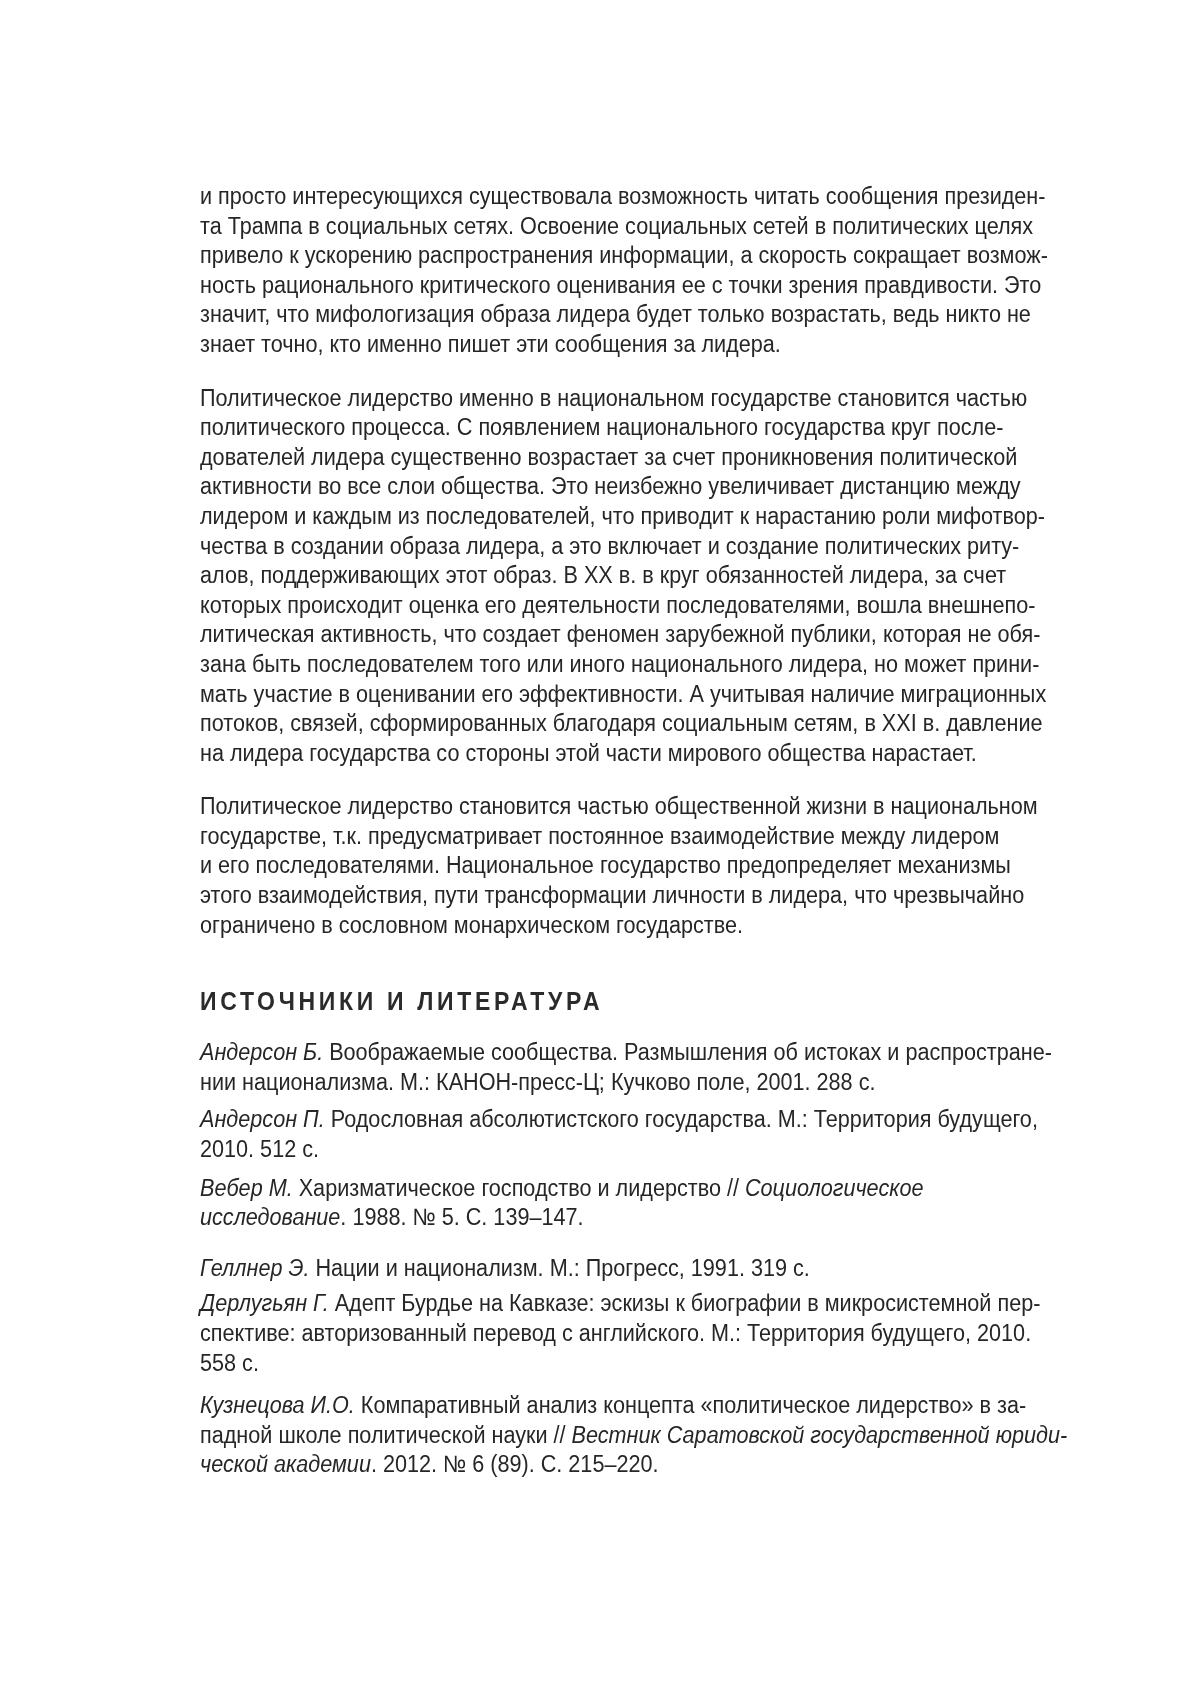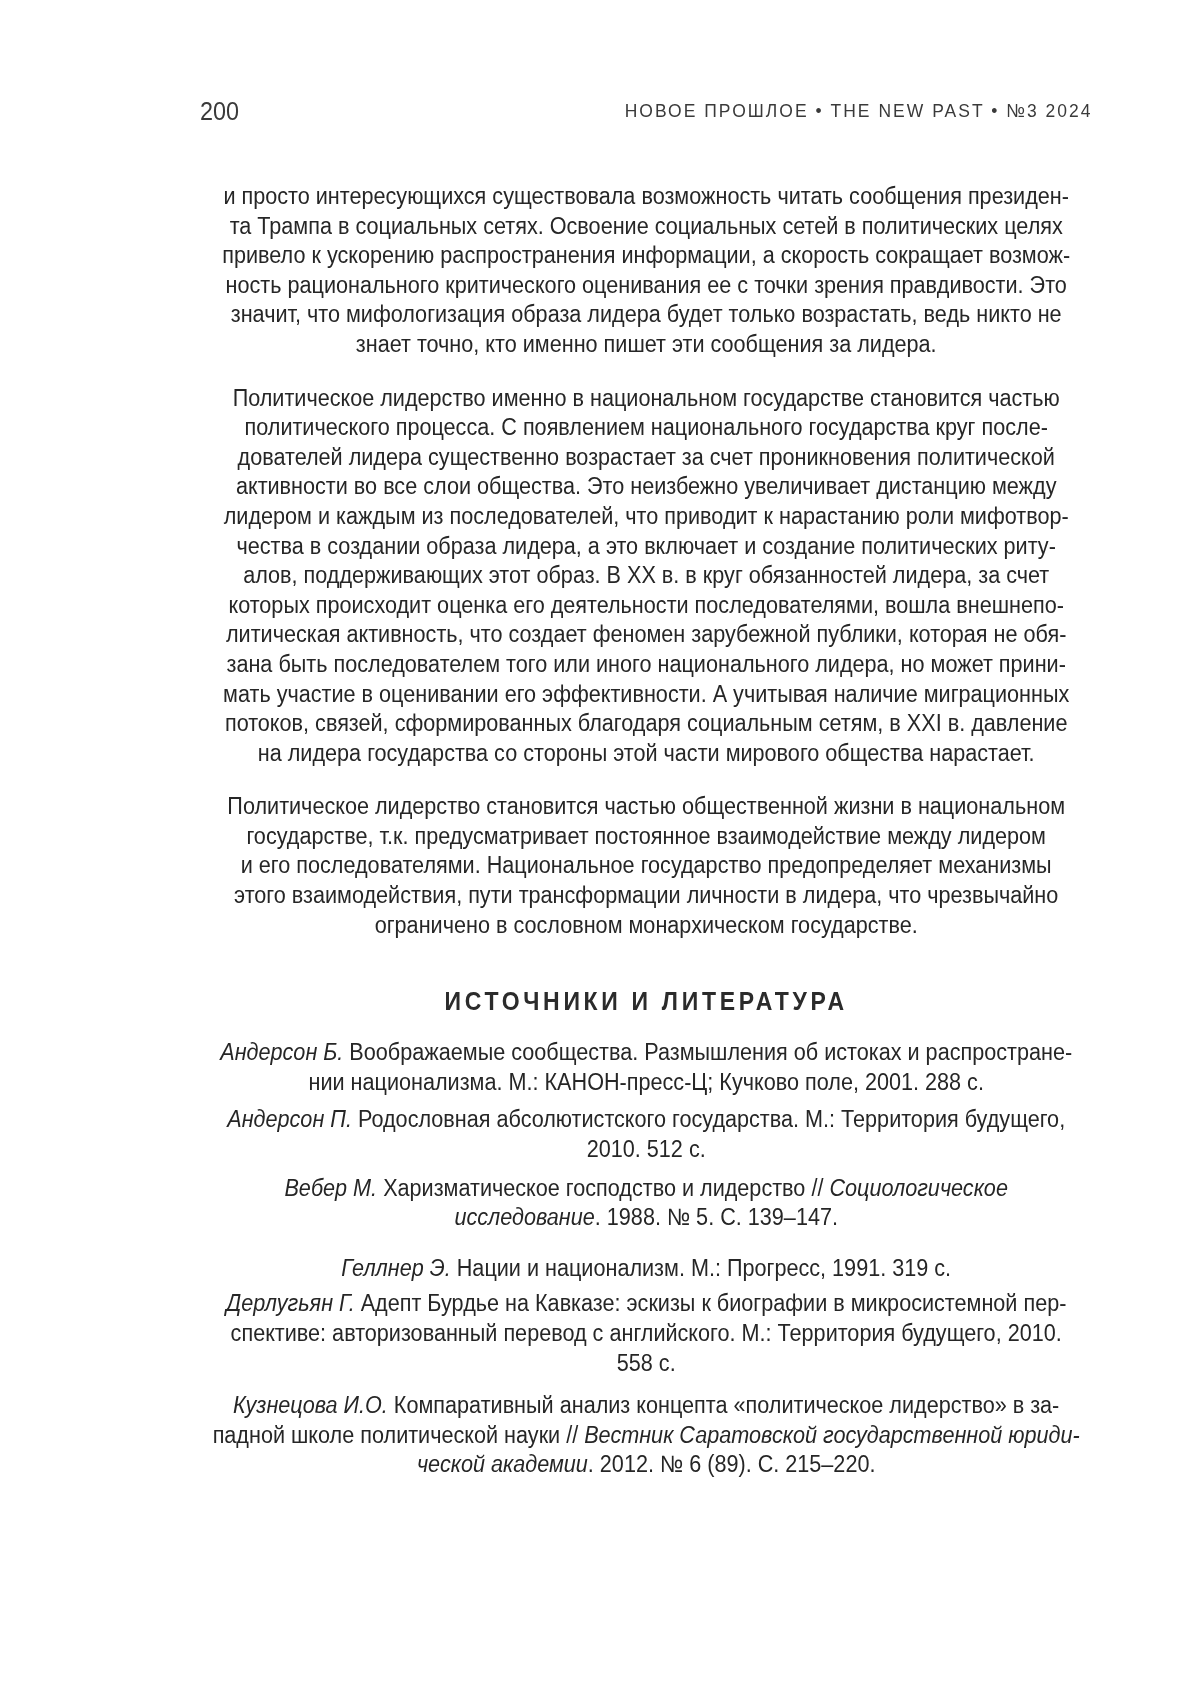--- a/index.html
+++ b/index.html
@@ -21,21 +21,21 @@
     transform:scaleX(0.90); transform-origin:left top;
   }
   .journal-title {
     position:absolute; right:0; top:4px;
     font-size:19px; letter-spacing:2.2px; color:#3a3a3a;
     white-space:nowrap;
     transform:scaleX(0.92); transform-origin:right top;
   }
   
   .content {
-    position:absolute; left:200px; top:182px; width:893px;text-align:center;
+    position:absolute; left:200px; top:182px; width:893px;
   }
   .para {
     width:970px;
     font-size:23.5px; line-height:29.6px;
     white-space:pre-line;
     transform:scaleX(0.92); transform-origin:left top;
     margin:0 0 24px 0;
   }
   .section-heading {
     width:970px;
@@ -57,24 +57,20 @@
   .gap21 { margin-top:21px; }
   .gap6  { margin-top:6px; }
   .gap13 { margin-top:13px; }
   .it { font-style:italic; }
 </style>
 </head>
 <body>
 
 <div class="page">
 
-  <div class="runhead">
-    <div class="page-num">200</div>
-    <div class="journal-title">НОВОЕ ПРОШЛОЕ • THE NEW PAST • №3 2024</div>
-  </div>
 
   <div class="content">
 
     <p class="para">и просто интересующихся существовала возможность читать сообщения президен-
 та Трампа в социальных сетях. Освоение социальных сетей в политических целях
 привело к ускорению распространения информации, а скорость сокращает возмож-
 ность рационального критического оценивания ее с точки зрения правдивости. Это
 значит, что мифологизация образа лидера будет только возрастать, ведь никто не
 знает точно, кто именно пишет эти сообщения за лидера.</p>
     <p class="para">Политическое лидерство именно в национальном государстве становится частью

